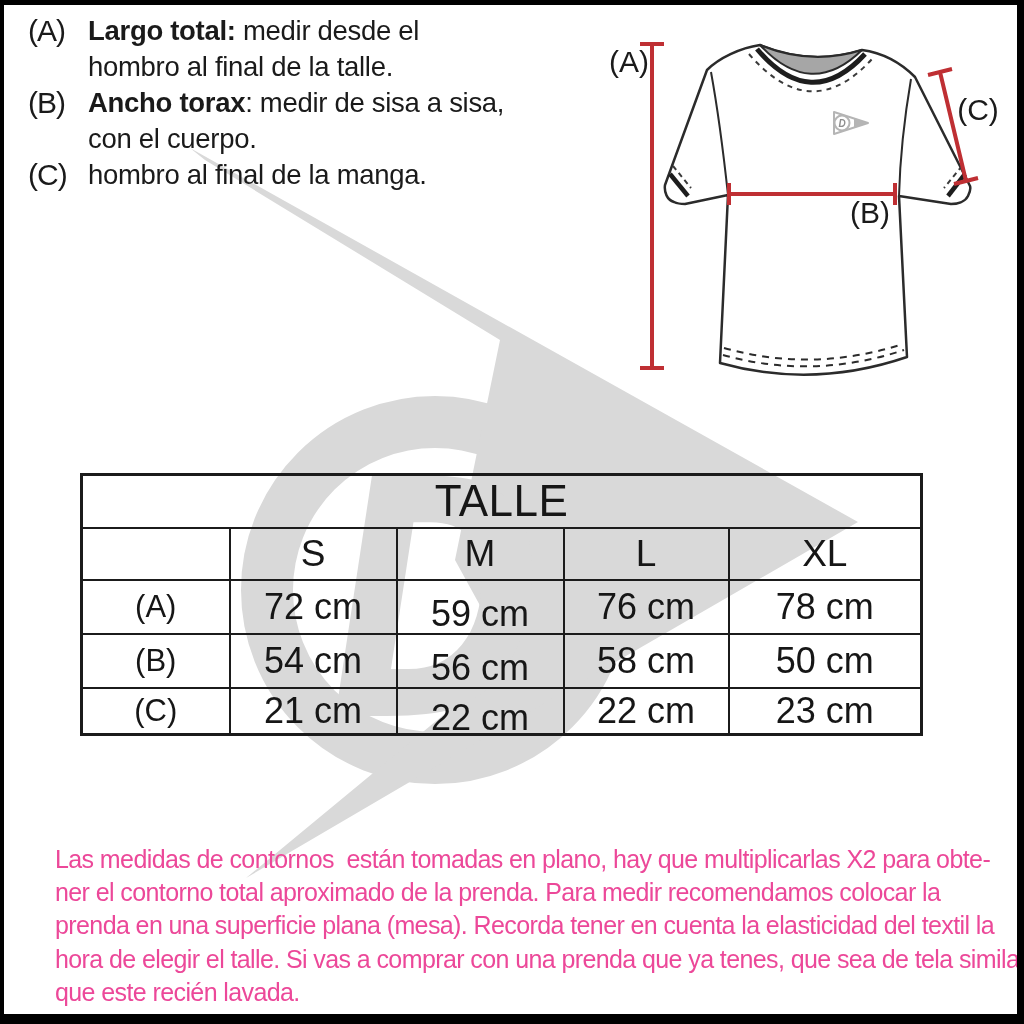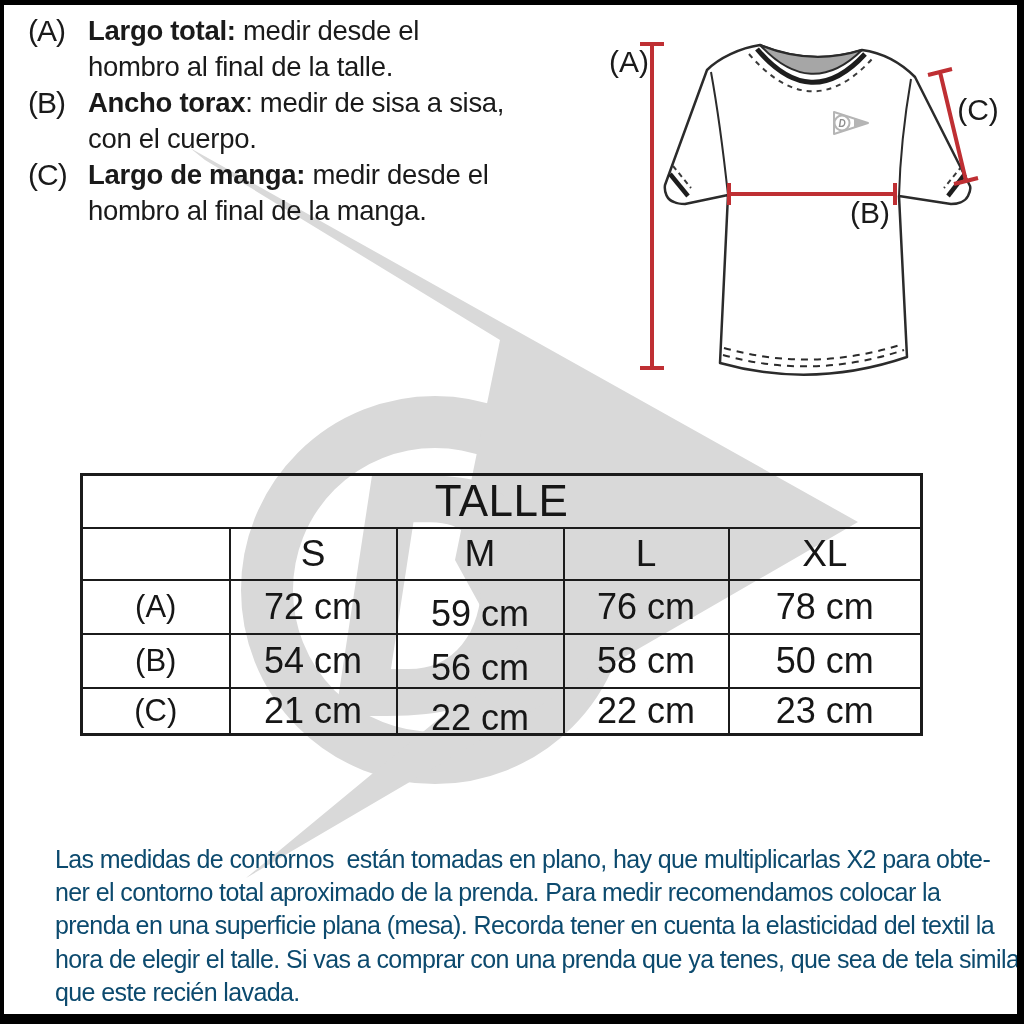--- a/index.html
+++ b/index.html
@@ -38,21 +38,21 @@
     padding:0;overflow:hidden;
   }
   #size-table{border:3px solid #1b1b1b;}
   #size-table td.title{font-size:44px;letter-spacing:0.5px;}
   #size-table td.size-h{font-size:37px;}
   #size-table td.rlabel{font-size:31px;}
   #size-table .low{position:relative;top:7px;display:inline-block;}
   
   #footer-note{
     position:absolute;left:55px;top:843px;width:930px;
-    font-size:25px;line-height:33.2px;letter-spacing:-0.6px;color:#0c4a6e;
+    font-size:25px;line-height:33.2px;letter-spacing:-0.6px;color:#ec4899;
   }
   .fline{white-space:pre;}
 </style>
 </head>
 <body>
 
 <div id="canvas">
 
   <svg id="watermark" viewBox="0 0 1024 1024" aria-hidden="true">
     <circle cx="435" cy="590" r="168" fill="none" stroke-width="52" stroke="#d9d9d9"></circle>
@@ -73,21 +73,20 @@
     <div class="guide-item">
       <div class="guide-marker">(B)</div>
       <div class="guide-lines">
         <div class="guide-line"><b>Ancho torax</b><span>: medir de sisa a sisa,</span></div>
         <div class="guide-line">con el cuerpo.</div>
       </div>
     </div>
     <div class="guide-item">
       <div class="guide-marker">(C)</div>
       <div class="guide-lines">
-        <div class="guide-line"><b>Largo de manga:</b><span> medir desde el</span></div>
         <div class="guide-line">hombro al final de la manga.</div>
       </div>
     </div>
   </div>
 
   <svg id="shirt" viewBox="0 0 430 400">
 
     <path d="M172,37 C152,40 131,50 119,62 L77,177 C76,184 79,192 86,194
              C90,196 94,196 97,196 L140,187 L132,355
              Q225,381 319,349 L311,188 L363,196

